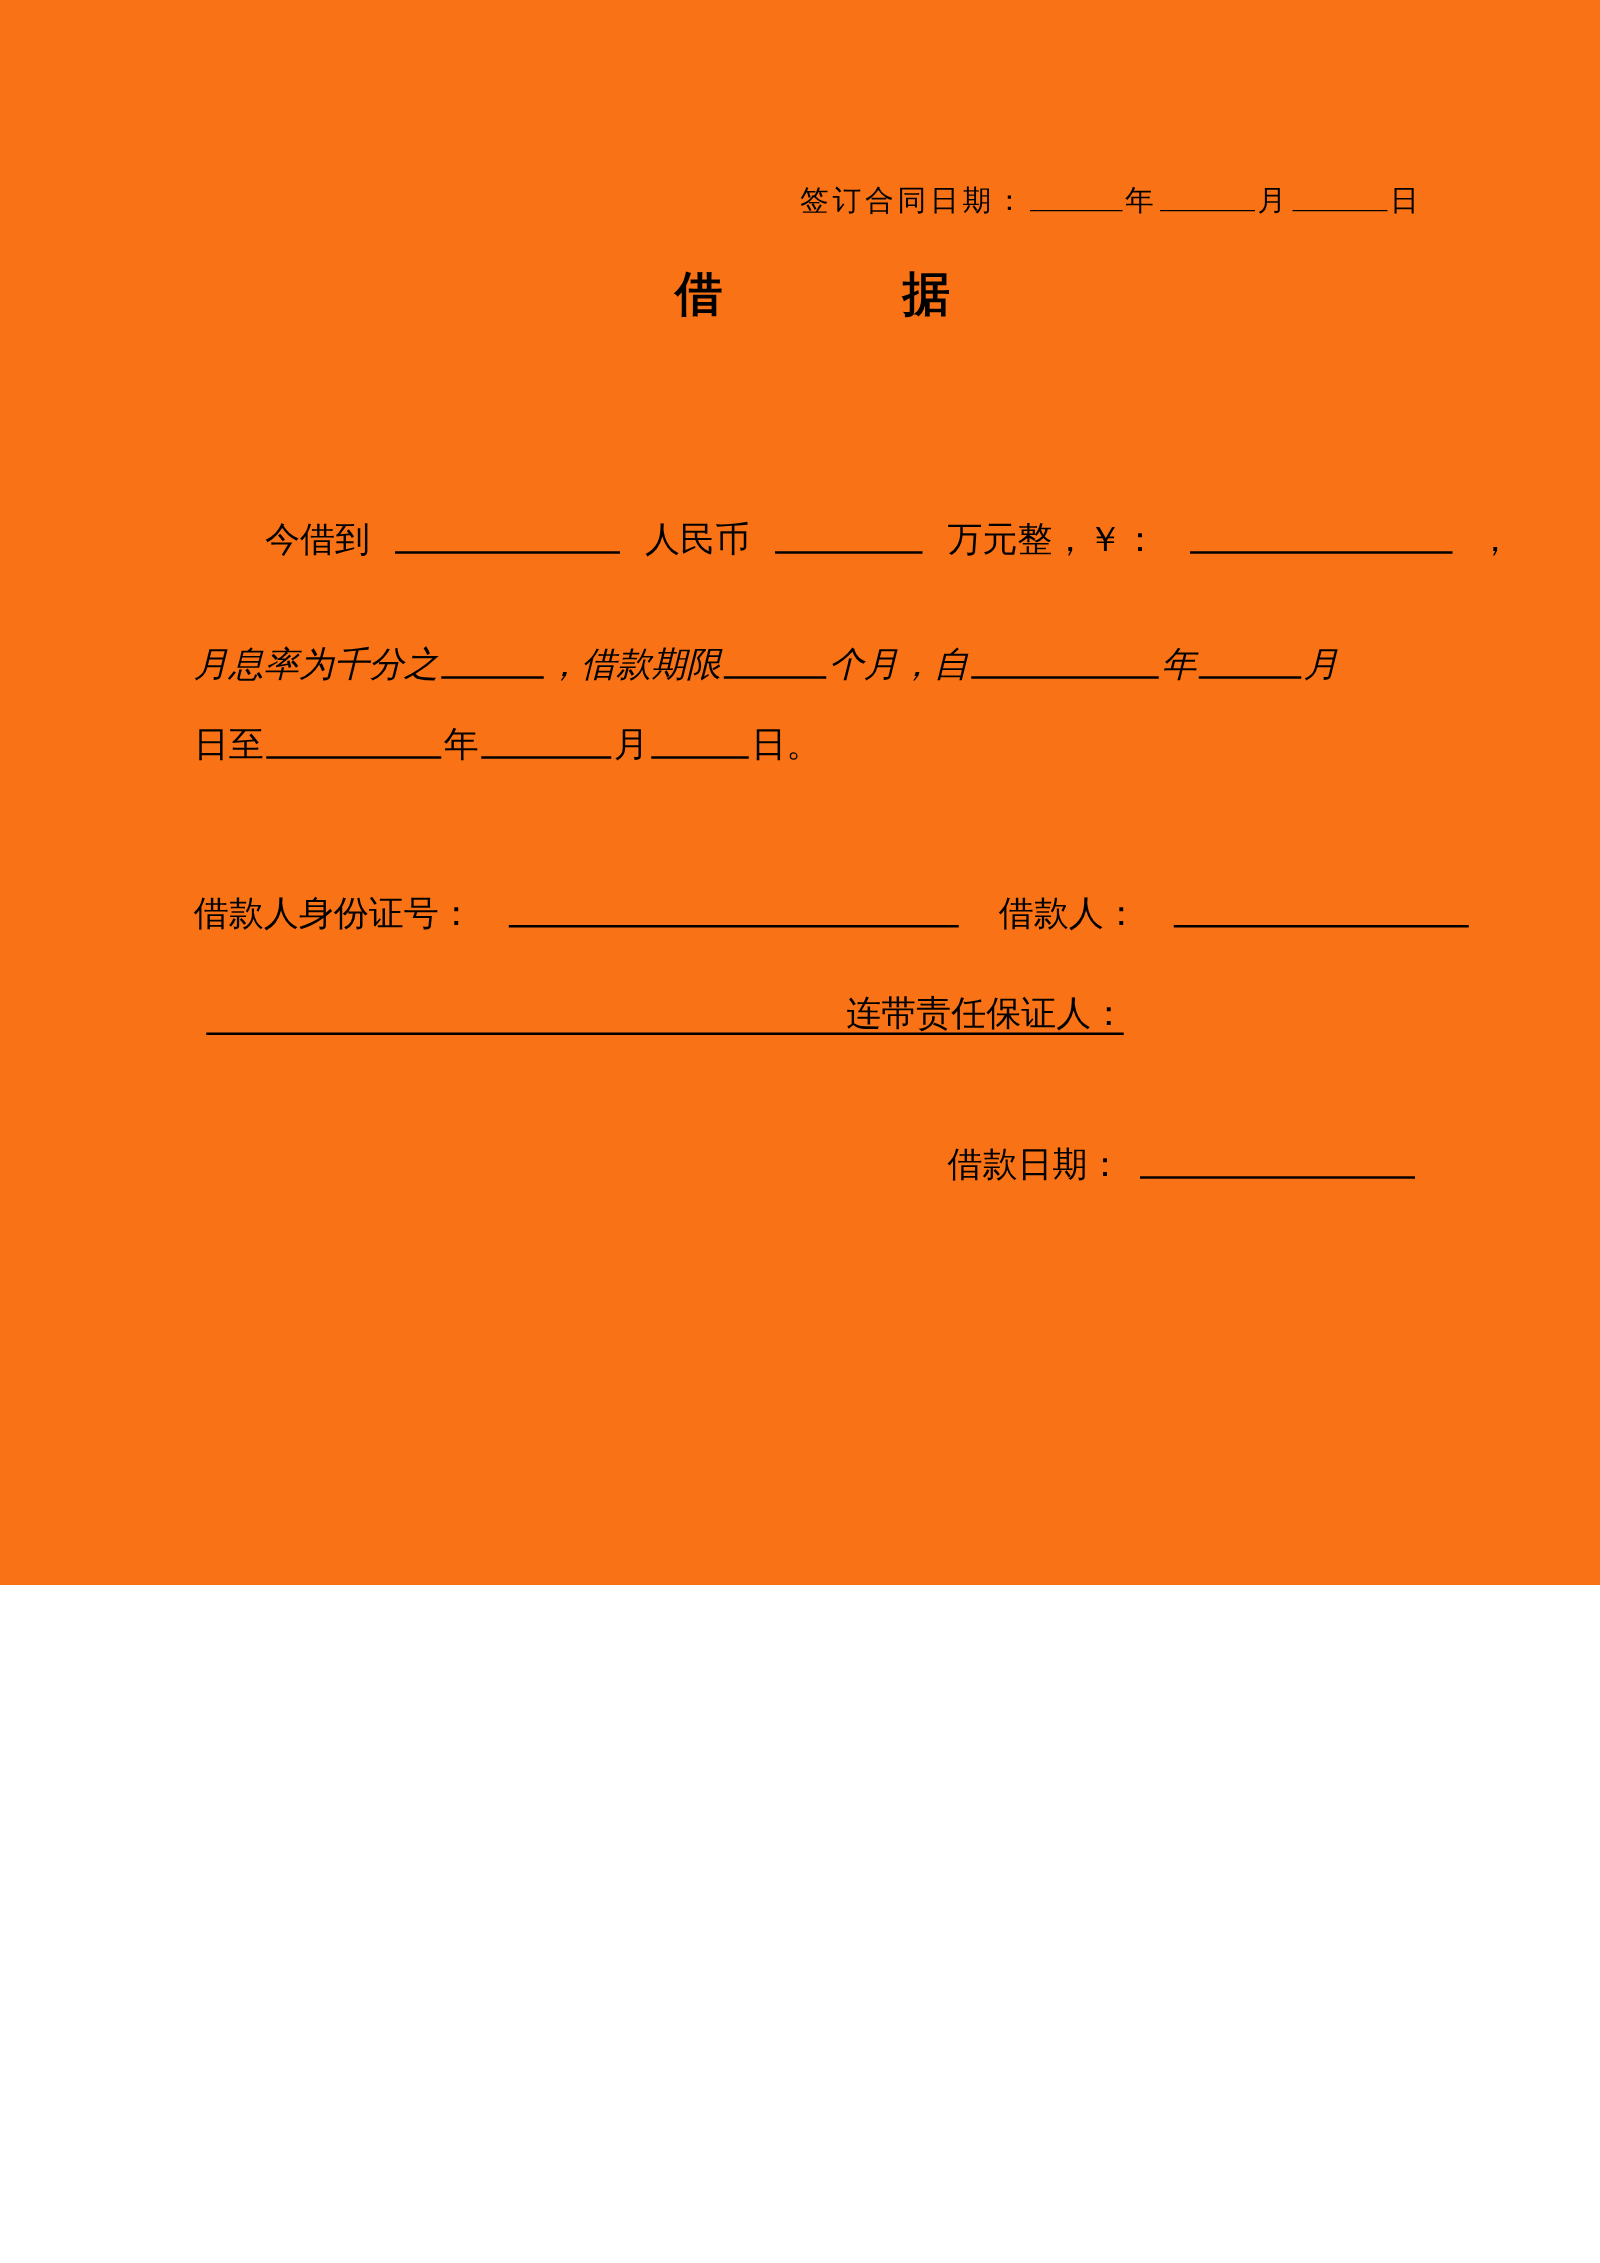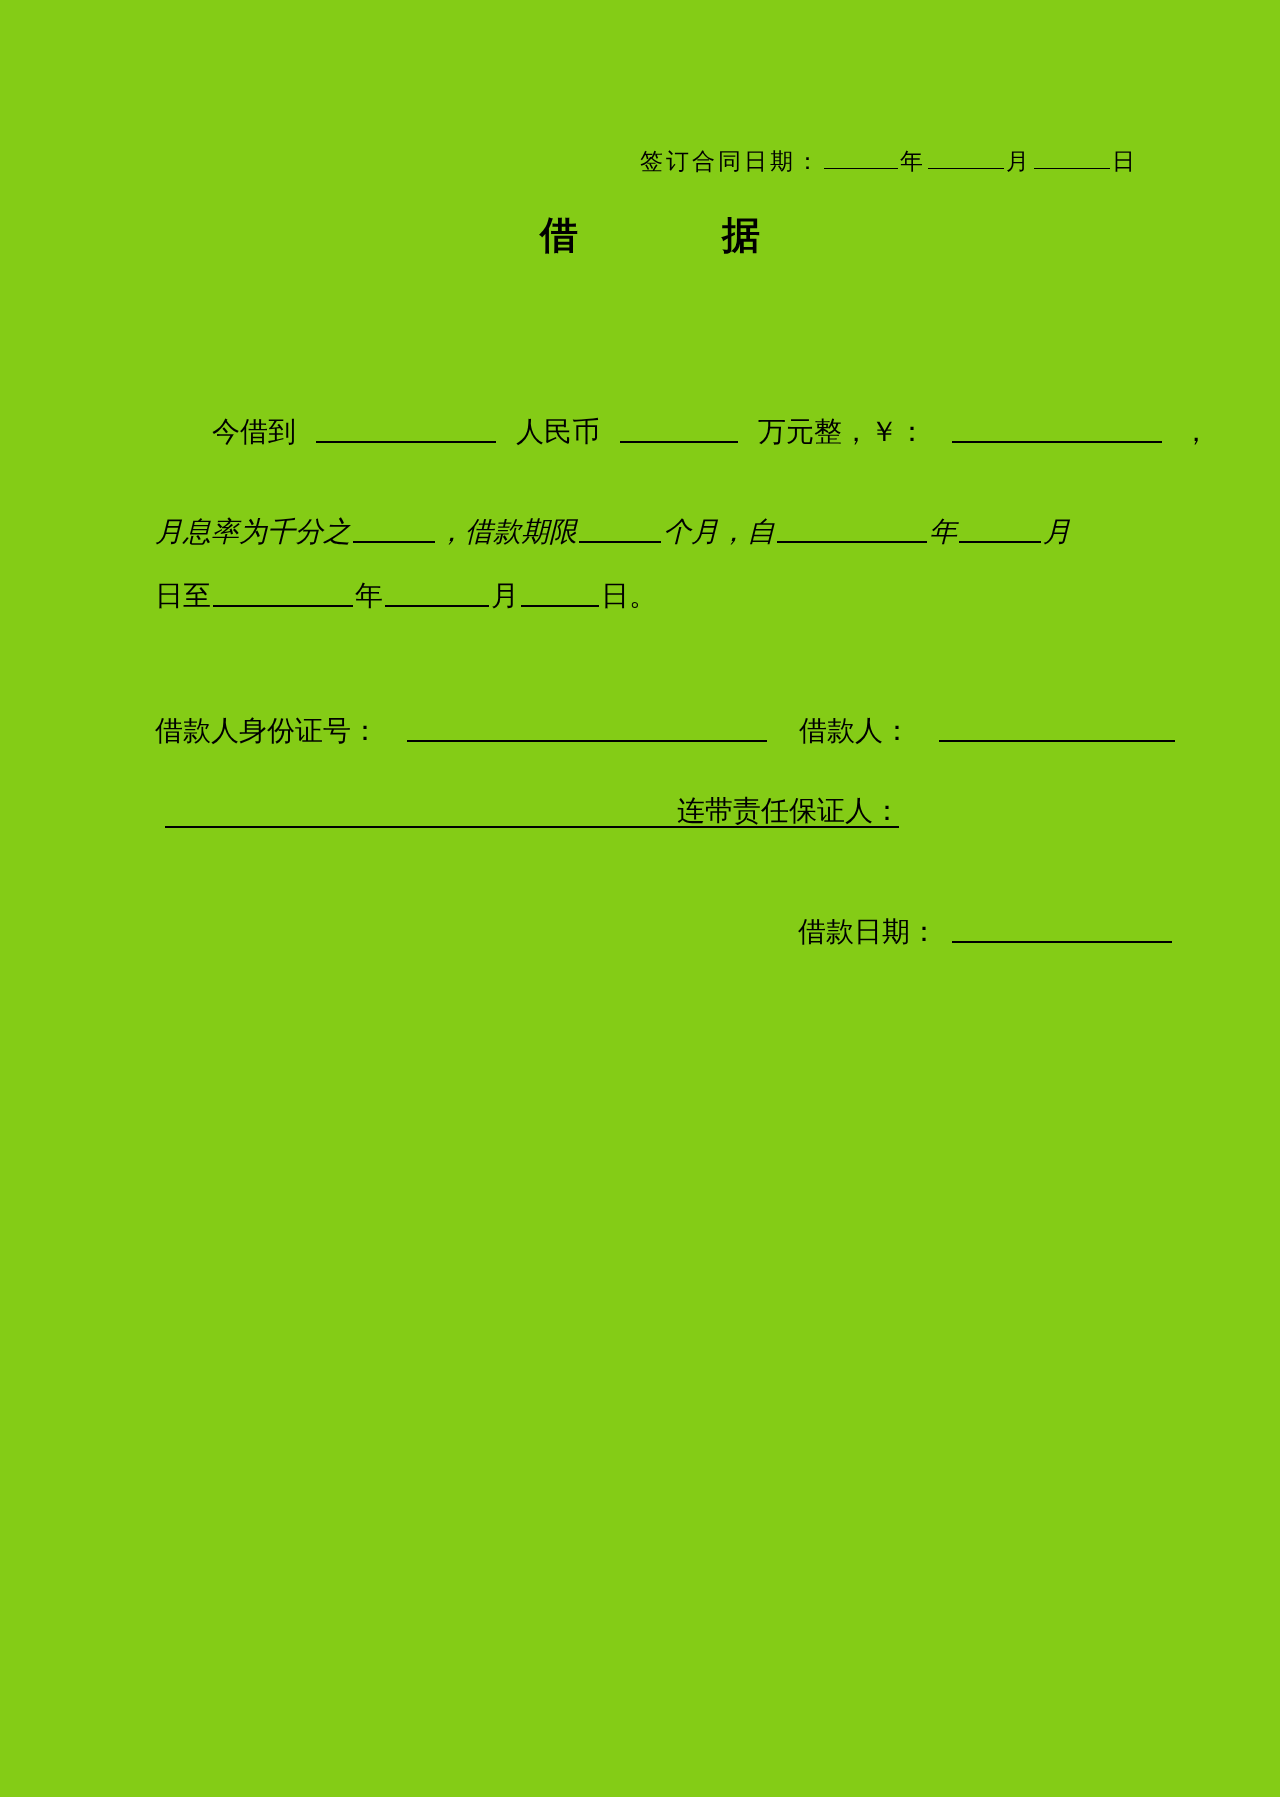--- a/index.html
+++ b/index.html
@@ -12,22 +12,22 @@
       height: 1810px;
       position: relative;
       overflow: hidden;
       font-family: "DejaVu Sans", "Liberation Sans", sans-serif;
       color: #000000;
     }
     .page {
       position: absolute;
       left: 0; top: 0;
       width: 1280px;
-      height: 1797px;
-      background: #84cc16;
+      height: 1268px;
+      background: #f97316;
     }
     .line {
       position: absolute;
       white-space: nowrap;
       display: flex;
       align-items: flex-end;
     }
     .txt {
       display: inline-block;
       line-height: 1;
@@ -60,21 +60,21 @@
       font-size: 38px;
       font-weight: bold;
     }
 
     .body-line { font-size: 28px; left: 155px; }
     .l1 { top: 418px; left: 212px; gap: 18px; }
     .l2 { top: 518px; font-style: italic; }
     .l3 { top: 582px; }
     .l4 { top: 717px; gap: 18px; }
     .l5 { top: 797px; flex-direction: column; }
-    .l6 { top: 918px; left: 798px; text-align: right; }
+    .l6 { top: 918px; left: 758px; text-align: right; }
   </style>
 </head>
 <body>
 
 <div class="page">
 
   <div class="line date-line">
     <span class="txt">签订合同日期：</span>
     <span class="blank" style="width:74px"></span>
     <span class="txt">年</span>

